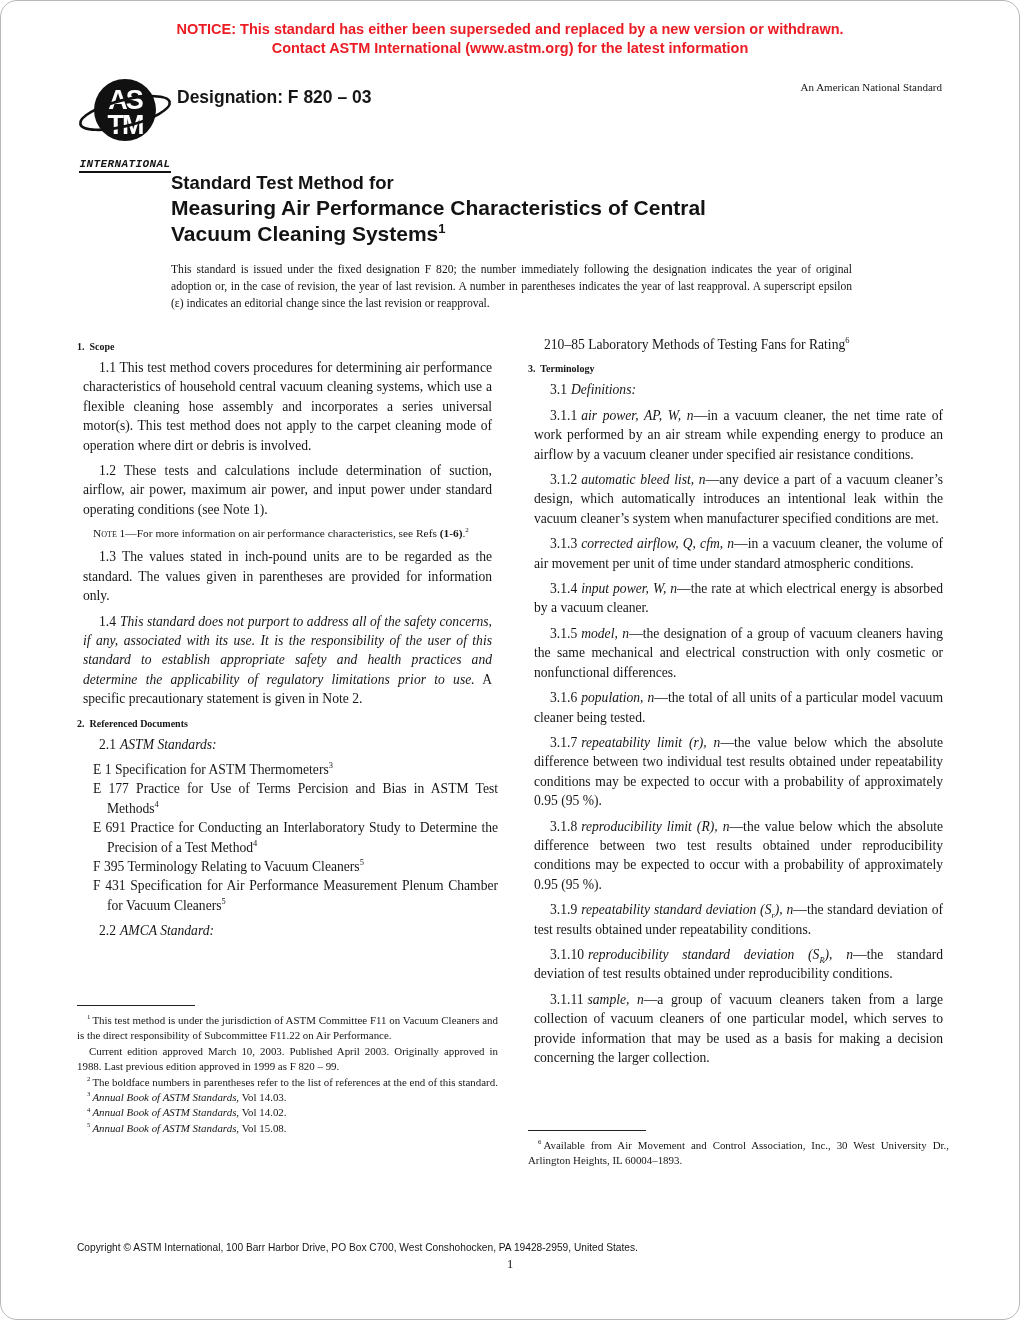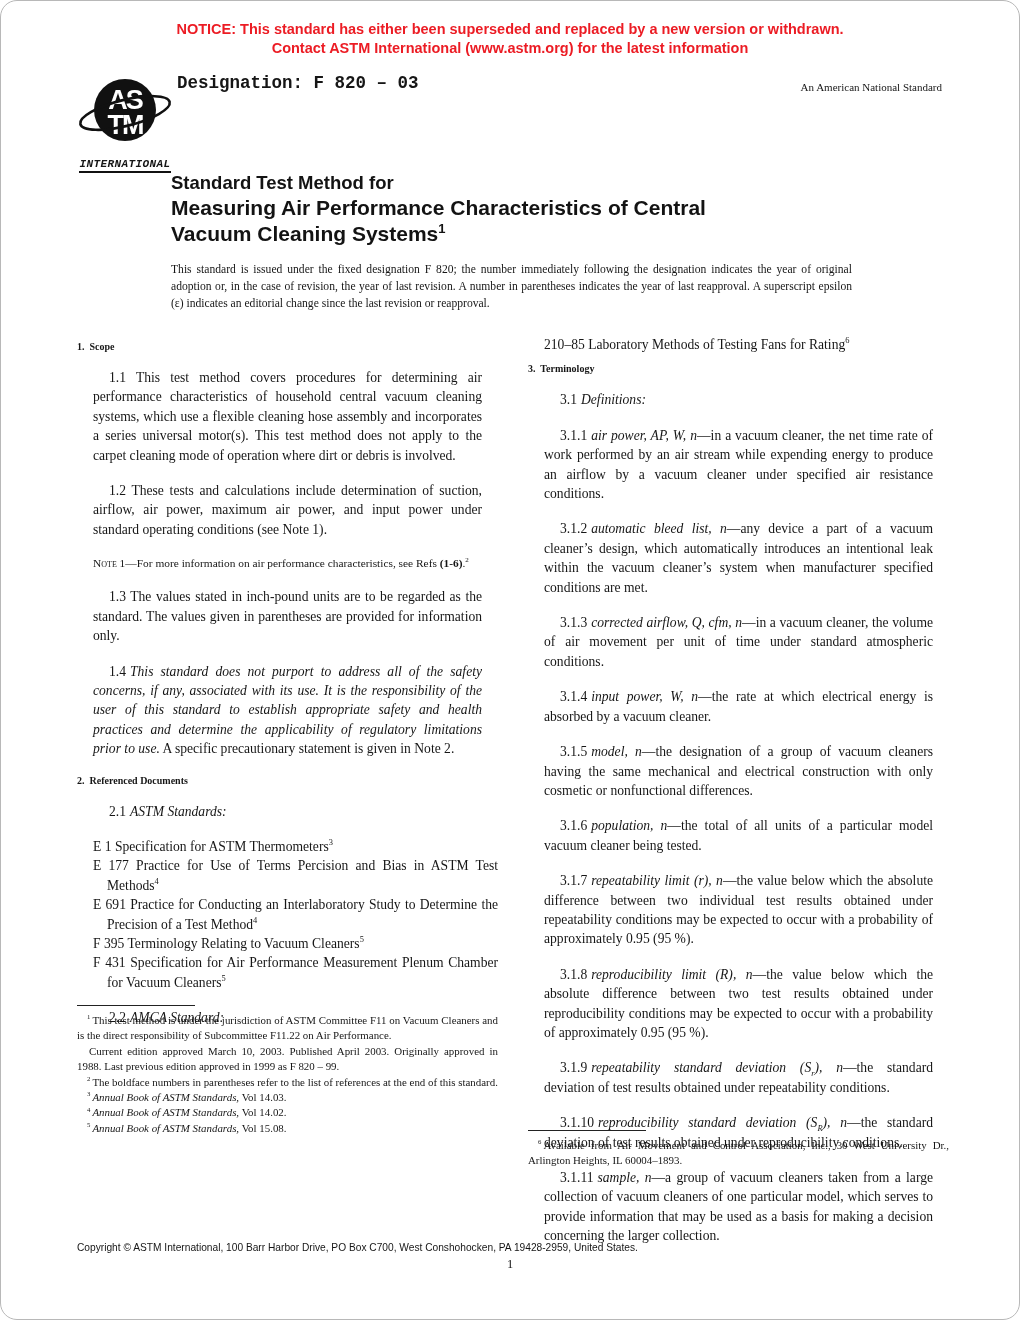--- a/index.html
+++ b/index.html
@@ -7,40 +7,40 @@
         border-radius:17px;box-sizing:border-box;overflow:hidden;color:#161616;
         font-family:"Liberation Serif", serif;}
   
   .notice{position:absolute;top:19px;left:0;right:0;text-align:center;font-weight:700;
           font-family:"Liberation Sans", sans-serif;font-size:14.5px;line-height:1.28;}
   
   .logo{position:absolute;left:74px;top:74px;width:100px;text-align:center;}
   .logo-sub{display:inline-block;font-family:Liberation Mono, monospace;font-weight:700;
             font-style:italic;font-size:11px;letter-spacing:.4px;border-bottom:2px solid #111;
             padding-bottom:1px;margin-top:-4px;}
-  .designation{position:absolute;left:176px;top:72px;font-family:Liberation Mono, monospace;
+  .designation{position:absolute;left:176px;top:86px;font-family:Liberation Sans, sans-serif;
                font-weight:700;font-size:17.5px;}
   .ans{position:absolute;right:77px;top:80px;font-size:11px;}
   
   .title{position:absolute;left:170px;top:170px;font-family:"Liberation Sans", sans-serif;
          font-weight:700;color:#131313;}
   .t1{font-size:18.5px;line-height:24px;}
   .t2{font-size:21px;line-height:26px;}
   sup{font-size:.62em;vertical-align:super;line-height:0;}
   sub{font-size:.62em;vertical-align:sub;line-height:0;}
   
   .issue{position:absolute;left:170px;top:261px;width:681px;font-size:11.6px;line-height:16.9px;
          text-align:justify;}
   
   .col{position:absolute;top:334px;width:421px;}
   .col-left{left:76px;}
   .col-right{left:527px;}
   .sec{font-size:10px;font-weight:700;margin:9px 0 5px 0;white-space:pre-wrap;}
   .sec:first-child{margin-top:6px;}
-  .para{font-size:13.6px;line-height:19.4px;text-align:justify;text-indent:16px;margin:16px;}
+  .para{font-size:13.6px;line-height:19.4px;text-align:justify;text-indent:16px;margin:6px;}
   .hang{font-size:13.6px;line-height:19.4px;text-align:justify;padding-left:30px;
         text-indent:-14px;margin:0;}
   .note{font-size:11.4px;line-height:16.1px;text-align:justify;text-indent:16px;margin:5px 0;}
   .sc{font-variant:small-caps;}
   .it{font-style:italic;}
   .bf{font-weight:700;}
   .num{margin-right:4px;}
   
   .fn-left{position:absolute;left:76px;top:1004px;width:421px;}
   .fn-right{position:absolute;left:527px;top:1129px;width:421px;}

